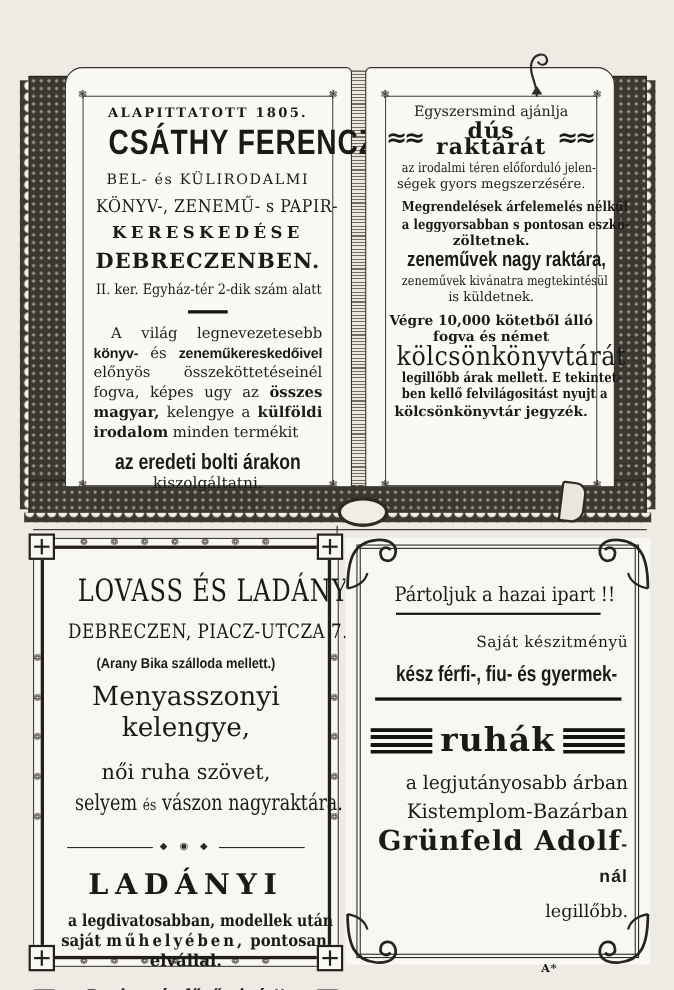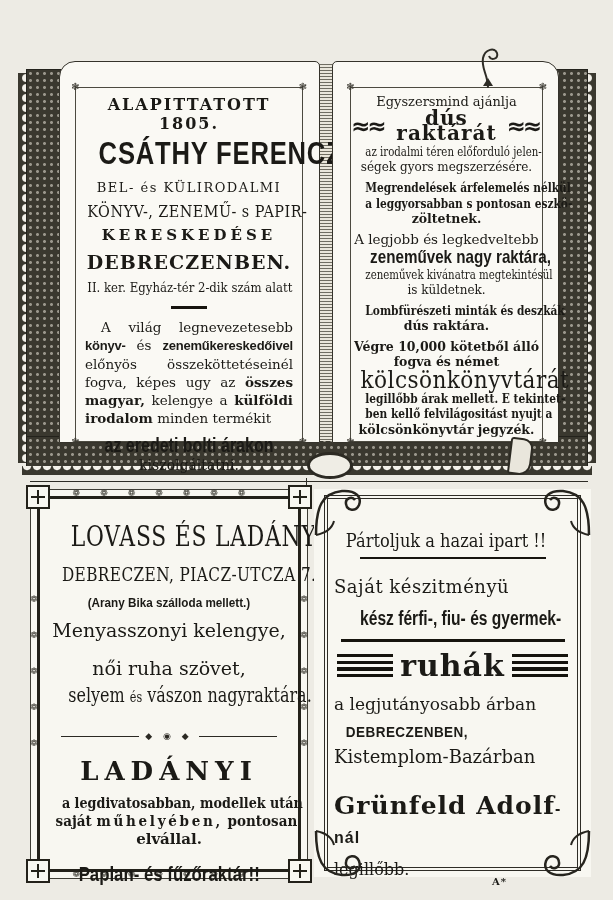--- a/index.html
+++ b/index.html
@@ -42,21 +42,21 @@
   .sans{font-family:"Liberation Sans","DejaVu Sans",sans-serif;font-weight:700}
   .bs{font-weight:700}
   .rule{background:#16140e;margin:0 auto}
   .bigrow{display:flex;align-items:center;justify-content:center;gap:3px}
   .wave{font-family:"DejaVu Sans",sans-serif;font-weight:700;font-size:23px;line-height:1;letter-spacing:-3px;padding-right:3px}
   .bars{width:56px;height:23px;background:repeating-linear-gradient(180deg,#15130d 0 3.5px,transparent 3.5px 6.6px)}
   .tbar{font-family:"DejaVu Sans",sans-serif;font-weight:700;font-size:30px;line-height:1}
 
   
   .pl .frame{text-align:center}
-  .est{padding-top:7px;font-size:16px;font-weight:700;letter-spacing:2px}
+  .est{padding-top:7px;font-size:12px;font-weight:700;letter-spacing:2px}
   .bigname{margin-top:4px;font-size:32px;letter-spacing:1px;line-height:1.05}
   .sub1{margin-top:9px;font-size:13px;letter-spacing:1.5px}
   .sub2{margin-top:7px;font-size:16px;font-weight:400;letter-spacing:.5px}
   .sub3{margin-top:5px;font-size:15px;font-weight:700;letter-spacing:4px}
   .lcity{margin-top:7px;font-size:19px;font-weight:700;letter-spacing:1px}
   .addr{margin-top:7px;font-size:13px}
   .addr2{margin-top:2px;font-size:13px}
   .minirule{margin-top:11px;width:36px;height:3px}
   .para{margin:9px 9px 0 9px;font-size:13.5px;line-height:18px;text-align:justify;text-indent:16px}
   .para .sans{font-size:13px;letter-spacing:-.2px}
@@ -89,51 +89,51 @@
          font-size:9px;letter-spacing:20px;color:#34322a;line-height:10px;white-space:nowrap;overflow:hidden}
   .motif-t{top:-2px}.motif-b{bottom:-1px}
   .vmotif{position:absolute;top:40px;bottom:40px;width:10px;writing-mode:vertical-rl;text-align:center;
           font-family:"DejaVu Sans",sans-serif;font-size:9px;letter-spacing:26px;color:#34322a;
           white-space:nowrap;overflow:hidden}
   .vmotif-l{left:-2px}.vmotif-r{right:-2px}
   .adL .content{position:absolute;inset:12px;text-align:center}
   .lovass{margin-top:18px;font-size:28px;letter-spacing:1px}
   .piacz{margin-top:11px;font-size:18px;letter-spacing:.5px}
   .arany{margin-top:10px;font-size:13px}
-  .it1{margin-top:9px;font-size:19px}
+  .it1{margin-top:9px;font-size:24px}
   .it2{margin-top:16px;font-size:19px}
   .it3{margin-top:4px;font-size:20px}
   .it3 .small{font-size:14px}
   .divider{display:flex;align-items:center;margin:24px 18px 0 18px;gap:6px}
   .divider .dline{flex:1;height:1px;background:#2b2923}
   .divider .dglyph{font-family:"DejaVu Sans",sans-serif;font-size:9px;letter-spacing:4px;color:#2b2923}
   .ruhakat{margin-top:15px;font-size:26px;font-weight:700;letter-spacing:6px}
   .svc{margin-top:8px;font-weight:700;font-size:15px;line-height:18px}
   .svc2{font-weight:700;font-size:15px;line-height:18px}
   .spread{letter-spacing:3px}
   .paplan{margin-top:11px}
   .paplan .txt{font-size:21px}
 
   .adR{left:314px;width:277px}
   .linebox{position:absolute;inset:9px 13px;border:1px solid #2e2c26;outline:1px solid #2e2c26;outline-offset:2px}
   .scroll{position:absolute;width:56px;height:56px;z-index:6}
   .sc-tl{left:-2px;top:-4px}.sc-tr{right:-2px;top:-4px;transform:scaleX(-1)}
   .sc-bl{left:-2px;bottom:-4px;transform:scaleY(-1)}.sc-br{right:-2px;bottom:-4px;transform:scale(-1,-1)}
-  .adR .content{position:absolute;inset:14px 20px;text-align:left}
+  .adR .content{position:absolute;inset:14px 20px;text-align:right}
   .slogan{margin-top:27px;font-size:18px}
   .slogrule{margin-top:6px;width:186px;height:2px}
-  .own{margin-top:17px;font-size:18px;letter-spacing:.5px}
+  .own{margin-top:17px;font-size:14px;letter-spacing:.5px}
   .ready{margin-top:10px;font-size:20px}
   .readyrule{margin-top:9px;width:224px;height:2.5px}
-  .ruhak-row{margin-top:6px}
+  .ruhak-row{margin-top:19px}
   .ruhak{font-size:30px;font-weight:700;letter-spacing:1px;margin:0 4px}
   .price{margin-top:11px;font-size:17px}
   .rcity{margin-top:9px;font-size:15px;letter-spacing:.5px}
   .bazaar{margin-top:6px;font-size:18px}
-  .gruenfeld{margin-top:24px;font-size:25px;font-weight:700;letter-spacing:1px}
+  .gruenfeld{margin-top:1px;font-size:25px;font-weight:700;letter-spacing:1px}
   .gruenfeld .suffix{font-size:16px;font-family:"Liberation Sans","DejaVu Sans",sans-serif;font-weight:700}
   .avail{margin-top:11px;font-size:16px}
 
   .footmark{position:absolute;left:492px;top:876px;font-size:10px;font-weight:700;letter-spacing:1px}
 </style>
 </head>
 <body>
 
 <div class="paper">
 
@@ -200,31 +200,26 @@
         </div>
         <div class="rp">
             <span class="fit sx85">az irodalmi téren előforduló jelen-</span>
             <span class="fit">ségek gyors megszerzésére.</span>
           </div>
         <div class="rpb">
             <span class="fit sx85">Megrendelések árfelemelés nélkül</span>
             <span class="fit sx85">a leggyorsabban s pontosan eszkö-</span>
             <span class="fit">zöltetnek.</span>
           </div>
-        <div class="best">A legjobb és legkedveltebb</div>
         <div class="musict">
             <span class="fit sx8 sans">zeneművek nagy raktára,</span>
           </div>
         <div class="rp">
             <span class="fit sx85">zeneművek kivánatra megtekintésül</span>
             <span class="fit">is küldetnek.</span>
-          </div>
-        <div class="rpb">
-            <span class="fit sx85">Lombfürészeti minták és deszkák</span>
-            <span class="fit">dús raktára.</span>
           </div>
         <div class="rpb">
             <span class="fit">Végre 10,000 kötetből álló</span>
             <span class="fit">fogva és német</span>
           </div>
         <div class="library">
             <span class="fit sx9">kölcsönkönyvtárát</span>
           </div>
         <div class="rnote">
             <span class="fit sx85">legillőbb árak mellett. E tekintet-</span>
@@ -314,23 +309,20 @@
       <div class="ready">
           <span class="fit sx78 sans">kész férfi-, fiu- és gyermek-</span>
         </div>
       <div class="rule readyrule"></div>
       <div class="bigrow ruhak-row">
         <span class="bars"></span>
         <span class="ruhak">ruhák</span>
         <span class="bars"></span>
       </div>
       <div class="price">a legjutányosabb árban</div>
-      <div class="rcity">
-          <span class="fit sx9 sans">DEBRECZENBEN,</span>
-        </div>
       <div class="bazaar">Kistemplom-Bazárban</div>
       <div class="gruenfeld"><span>Grünfeld Adolf</span><span class="suffix">-nál</span></div>
       <div class="avail">legillőbb.</div>
     </div>
   </div>
 
   <div class="footmark">A*</div>
 </div>
 
 </body></html>

